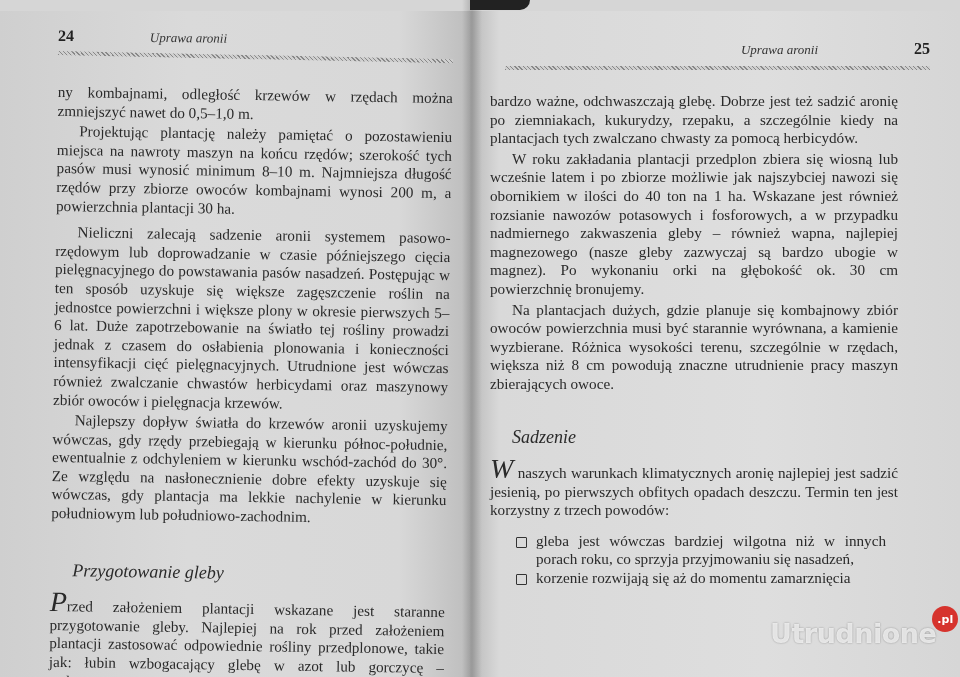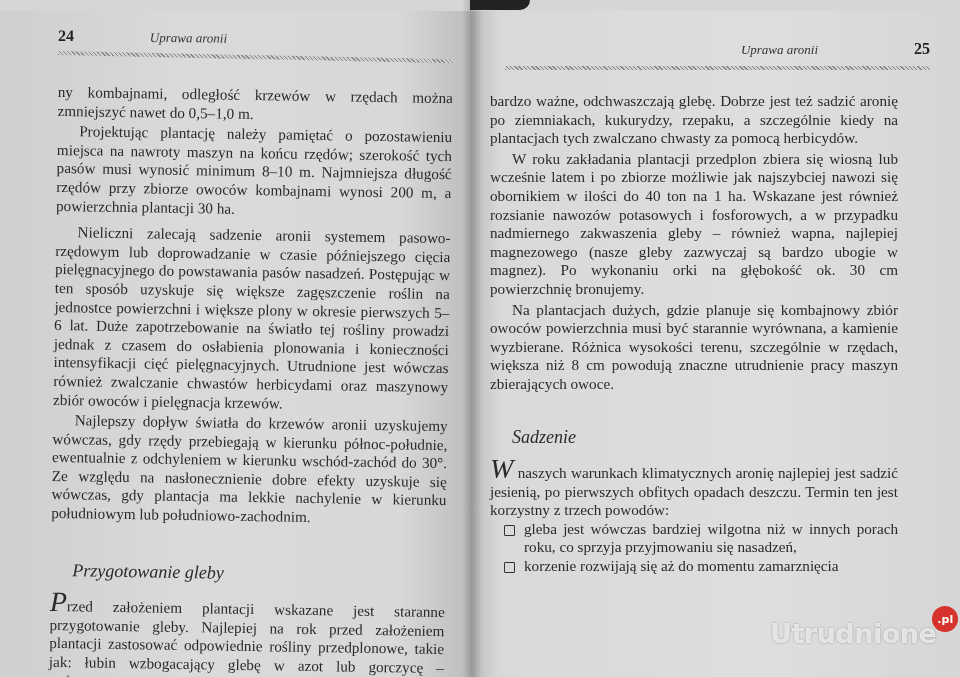--- a/index.html
+++ b/index.html
@@ -49,21 +49,21 @@
   .right-text { left:490px; top:92px; width:408px; }
   .text p { margin:0; text-indent:22px; hyphens:manual; }
   .text p.noindent { text-indent:0; }
   .text p + p { margin-top:2px; }
   .gap { height:10px; }
   h2 {
     font-style:italic; font-weight:normal; font-size:18px; margin:0;
     padding-left:22px;
   }
   .dropcap { font-style:italic; font-size:28px; line-height:18px; }
-  ul.boxes { list-style:none; margin:0; padding:0 0 0 14px; }
+  ul.boxes { list-style:none; margin:12px; padding:0 0 0 14px; }
   ul.boxes li { position:relative; padding-left:20px; }
   ul.boxes li .box {
     position:absolute; left:0; top:5px; width:9px; height:9px;
     border:1.4px solid #333; border-radius:1px;
   }
   .watermark {
     position:absolute; left:770px; top:618px; display:flex; align-items:flex-start;
   }
   .wm-text {
     font-family:"DejaVu Sans", sans-serif; font-weight:bold; font-size:27px;

